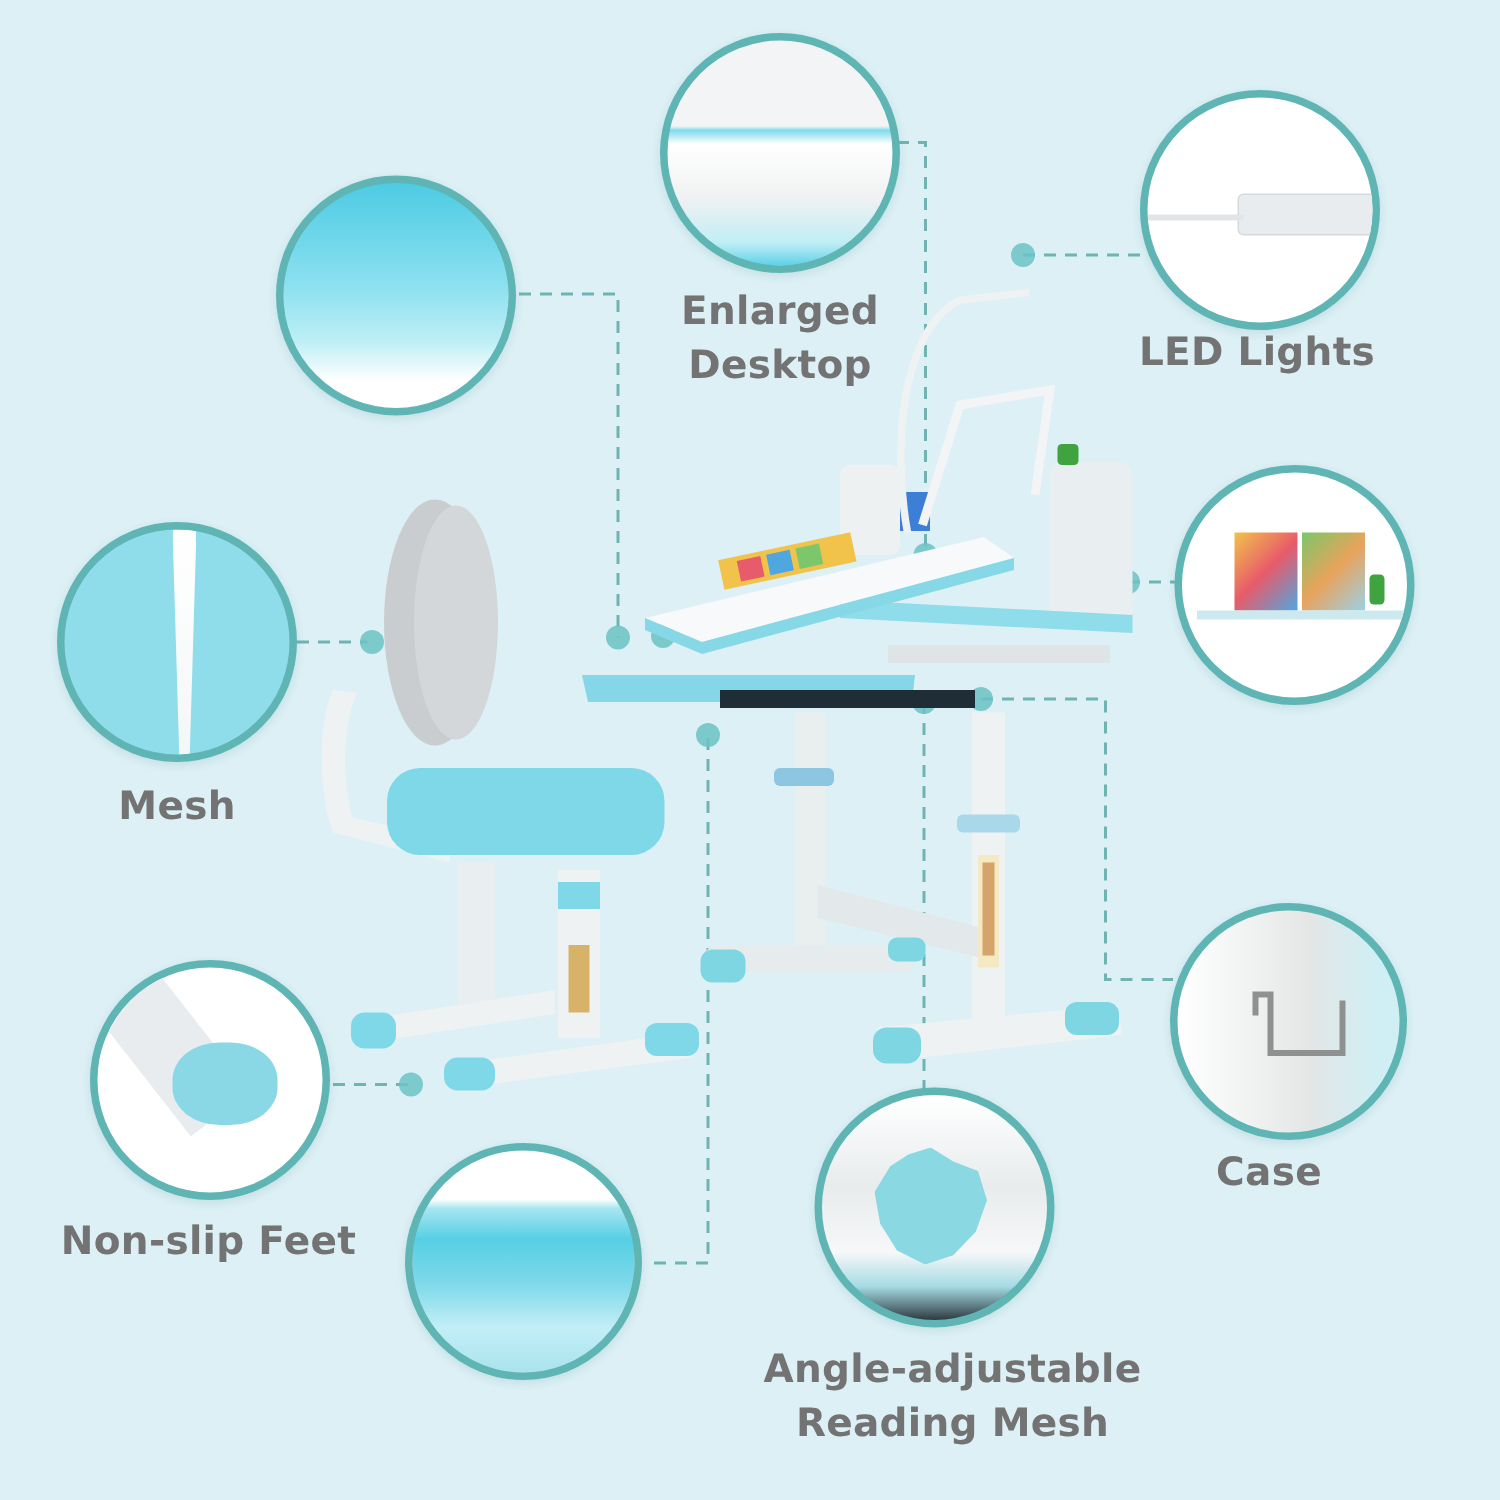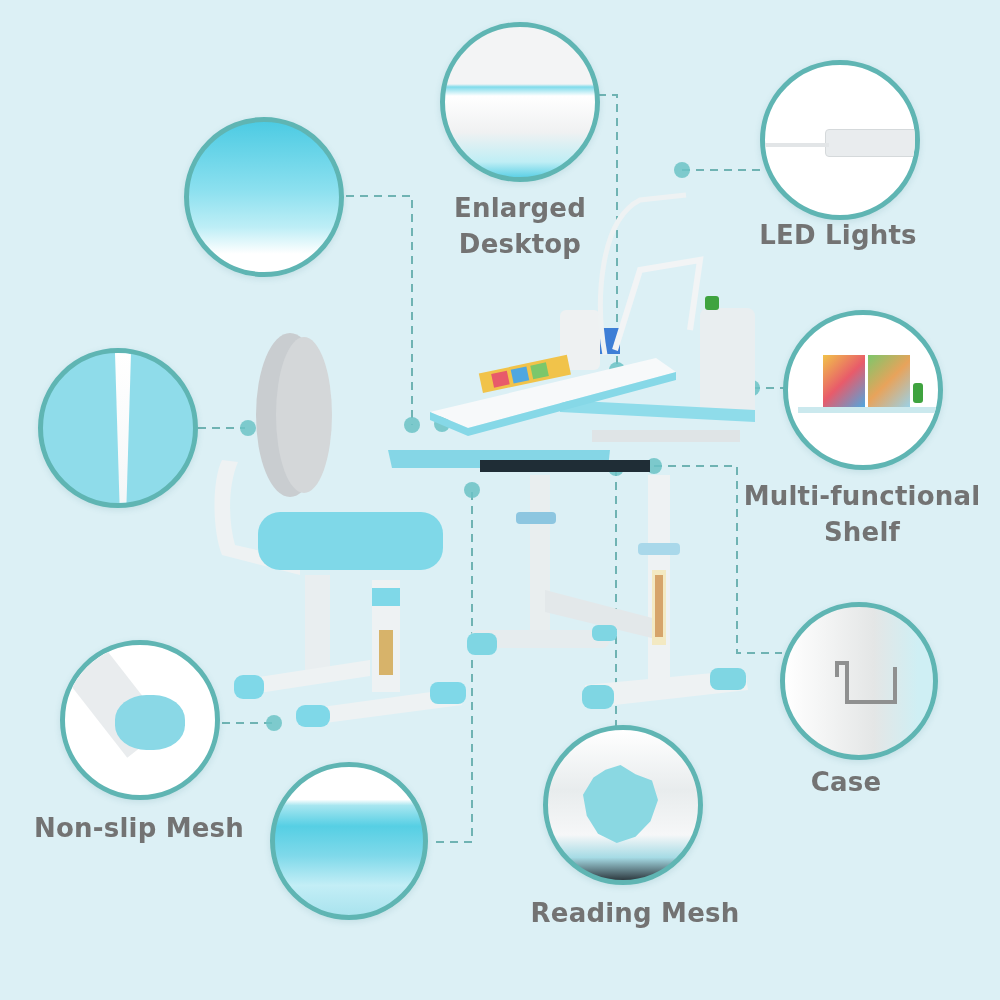--- a/index.html
+++ b/index.html
@@ -130,52 +130,50 @@
     <div style="position:absolute;left:0;top:78px;width:64px;height:4px;background:#e2e5e7;"></div>
   </div>
   <div class="label" style="left:838px;top:217px;">
     <span>LED Lights</span>
   </div>
 
   <div class="circle" style="left:38px;top:348px;width:160px;height:160px;background:#8fdcea;">
     <div style="position:absolute;left:72px;top:0;width:16px;height:160px;background:linear-gradient(180deg,#ffffff,#f3f6f7);clip-path:polygon(0 0,100% 0,70% 100%,30% 100%);"></div>
   </div>
   <div class="label" style="left:118px;top:520px;">
+    <div>Mesh</div>
   </div>
 
   <div class="circle" style="left:783px;top:310px;width:160px;height:160px;background:#ffffff;">
     <div style="position:absolute;left:35px;top:40px;width:42px;height:52px;background:linear-gradient(135deg,#f1c34a,#e85b6a,#4fa7e0);"></div>
     <div style="position:absolute;left:80px;top:40px;width:42px;height:52px;background:linear-gradient(135deg,#7cc76b,#e8a35b,#9bd1e6);"></div>
     <div style="position:absolute;left:125px;top:68px;width:10px;height:20px;background:#3fa33f;border-radius:3px;"></div>
     <div style="position:absolute;left:10px;top:92px;width:140px;height:6px;background:#cbe9ee;"></div>
   </div>
-  <div class="label" style="left:862px;top:478px;">
-    <div>Multi-functional</div>
-    <div>Shelf</div>
-  </div>
 
   <div class="circle" style="left:60px;top:640px;width:160px;height:160px;background:#ffffff;">
     <div style="position:absolute;left:20px;top:-10px;width:50px;height:120px;background:#e9ecee;transform:rotate(-38deg);"></div>
     <div style="position:absolute;left:50px;top:50px;width:70px;height:55px;border-radius:45%;background:#8ad8e6;"></div>
   </div>
   <div class="label" style="left:139px;top:810px;">
-    <span>Non-slip Mesh</span>
+    <span>Non-slip Feet</span>
   </div>
 
   <div class="circle" style="left:780px;top:602px;width:158px;height:158px;background:linear-gradient(90deg,#ffffff 0%,#f2f3f3 30%,#e4e6e6 60%,#cfeff4 90%);">
     <svg width="158" height="158" style="position:absolute;left:0;top:0;">
       <path d="M52 70 L52 56 L62 56 L62 95 L110 95 L110 60" stroke="#8f9090" stroke-width="4" fill="none"></path>
     </svg>
   </div>
   <div class="label" style="left:846px;top:764px;">
     <span>Case</span>
   </div>
 
   <div class="circle" style="left:270px;top:762px;width:158px;height:158px;background:linear-gradient(180deg,#ffffff 0%,#ffffff 22%,#a7e6f0 26%,#56cfe4 40%,#7fd9ea 60%,#c3eef6 80%,#a9e3ee 100%);"></div>
 
   <div class="circle" style="left:543px;top:725px;width:160px;height:160px;background:linear-gradient(180deg,#ffffff 0%,#e8eced 40%,#f6f7f8 70%,#a6dbe5 85%,#2e3a40 100%);">
     <div style="position:absolute;left:35px;top:35px;width:75px;height:78px;background:#8ad8e2;clip-path:polygon(50% 0,70% 12%,92% 20%,100% 45%,90% 72%,70% 92%,45% 100%,20% 88%,5% 65%,0 38%,14% 16%,30% 6%);"></div>
   </div>
   <div class="label" style="left:635px;top:895px;">
+    <div>Angle-adjustable</div>
     <div>Reading Mesh</div>
   </div>
 
 </div>
 
 </body></html>

